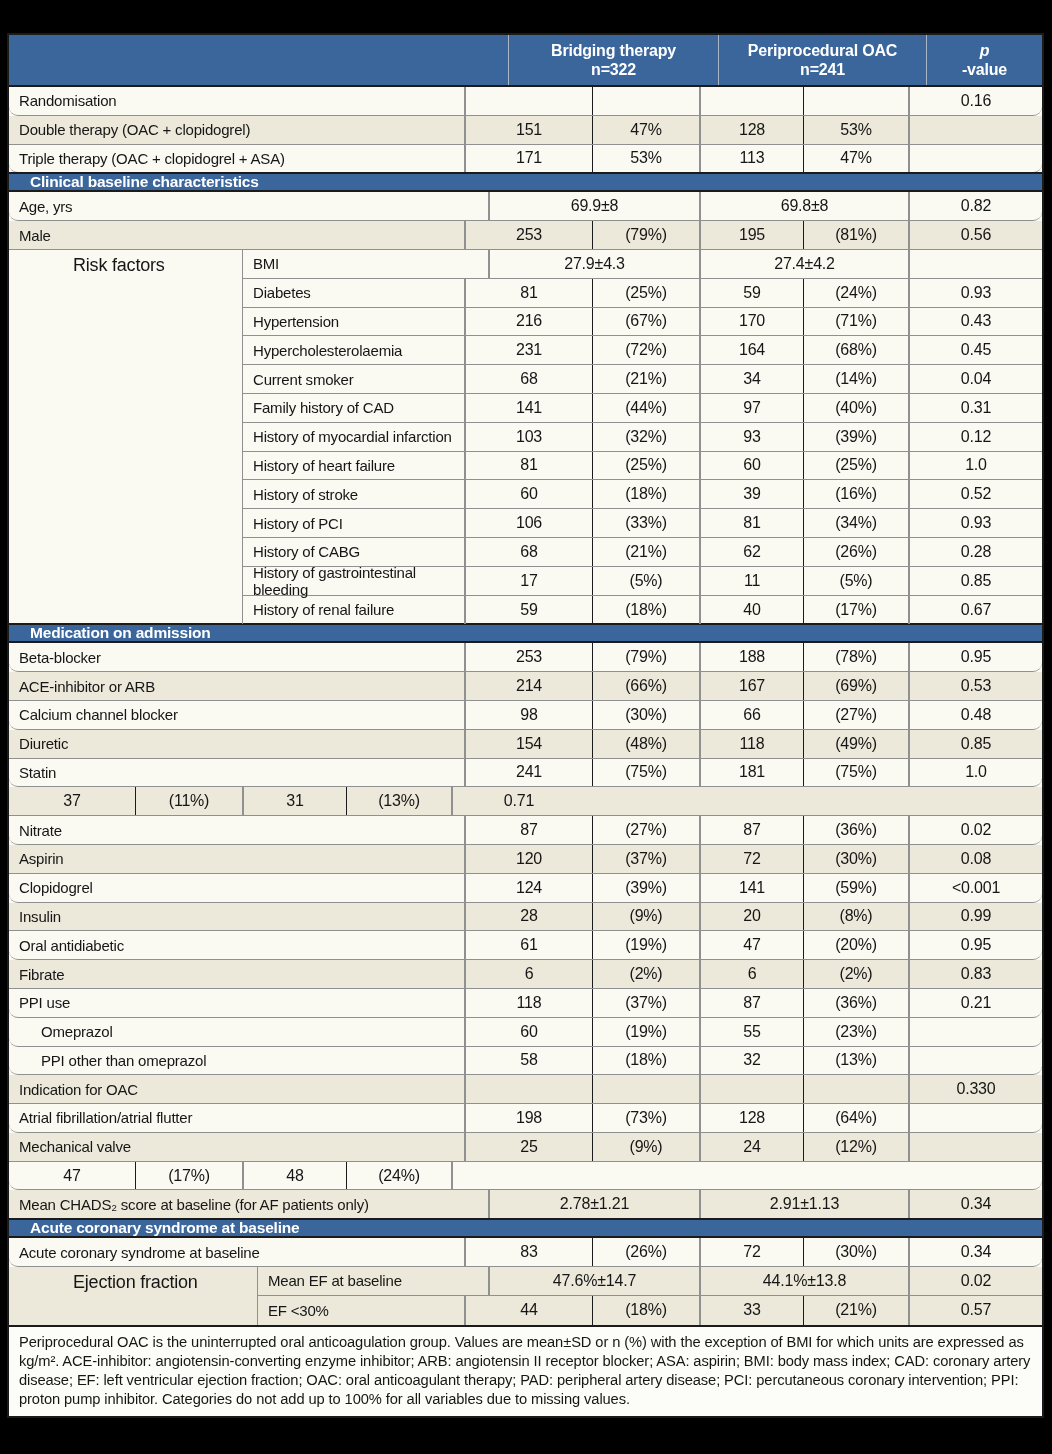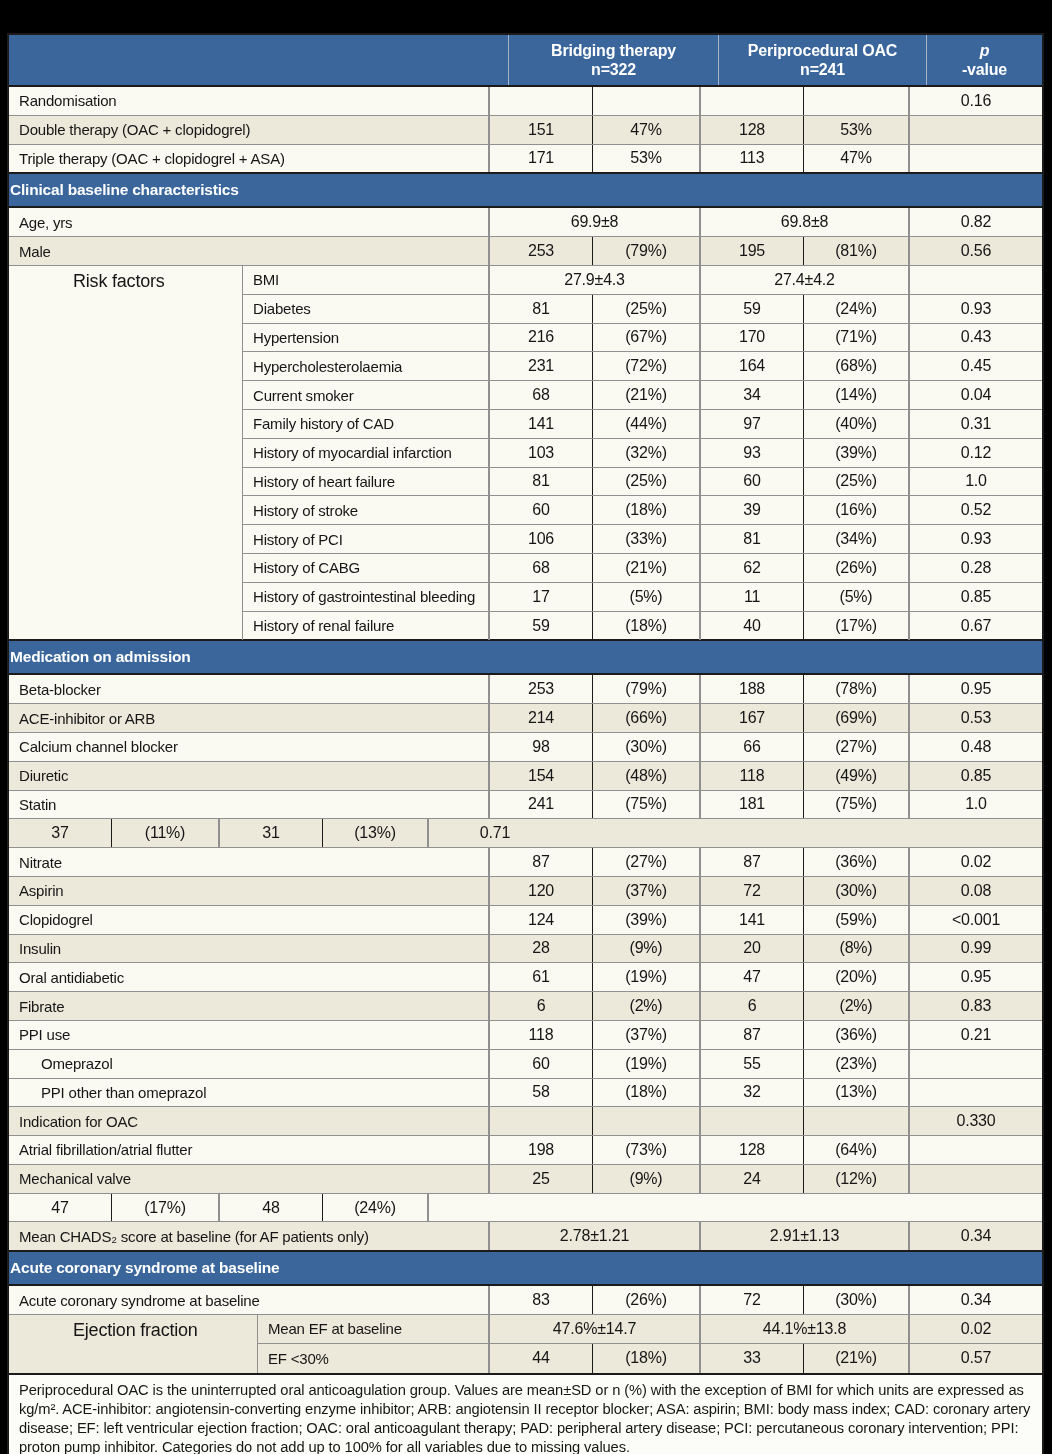--- a/index.html
+++ b/index.html
@@ -19,43 +19,43 @@
   .hg2 { width:208px; border-right:1px solid var(--hdr-div); }
   .hp { width:115px; }
   .hp i { font-style:italic; }
 
   
   .row { display:flex; height:28.8px; border-bottom:1px solid var(--border-gray); }
   .cell { display:flex; align-items:center; justify-content:center;
           font-size:16px; letter-spacing:-0.2px; }
   .clabel { flex:1; justify-content:flex-start; padding:0 10px; font-size:15px; }
   .clabel.indent { padding-left:32px; }
-  .cn1 { width:103px; border-right:1px solid var(--border-dark); }
+  .cn1 { width:127px; border-right:1px solid var(--border-dark); }
   .cp1 { width:108px; border-right:2px solid var(--border-gray); }
   .cn2 { width:103px; border-right:1px solid var(--border-dark); }
   .cp2 { width:106px; border-right:2px solid var(--border-gray); }
   .cpv { width:132px; }
   .cm1 { width:211px; border-right:2px solid var(--border-gray); }
   .cm2 { width:209px; border-right:2px solid var(--border-gray); }
   .clabel, .lblsep { border-right:2px solid var(--border-gray); }
-  .w { background:var(--row-white); }
+  .w { background:var(--row-white);border-radius:9px; }
   .b { background:var(--row-beige); }
 
   
-  .section { display:flex; align-items:center; height:36px; background:var(--blue);
-             color:#fff; font-weight:bold; font-size:15.5px; padding-left:1px;
+  .section { display:flex; align-items:center; height:20px; background:var(--blue);
+             color:#fff; font-weight:bold; font-size:15.5px; padding-left:21px;
              border-top:2px solid var(--border-dark); border-bottom:2px solid var(--border-dark);
              margin-top:-1px; letter-spacing:-0.2px; }
 
   
   .blockrow { display:flex; }
   .blabel { display:flex; align-items:flex-start; padding:5px 28px; font-size:18px;
             border-right:1px solid var(--border-gray); letter-spacing:-0.2px;margin-left:36px; }
   .bsub { flex:1; display:flex; flex-direction:column; }
-  .subrow { display:flex; height:28.8px; border-bottom:1px solid var(--border-gray);text-align:center; }
+  .subrow { display:flex; height:28.8px; border-bottom:1px solid var(--border-gray); }
   .subrow.last { border-bottom:none; }
   .sublabel { flex:1; display:flex; align-items:center; justify-content:flex-start;
               padding:0 10px; font-size:15px; border-right:2px solid var(--border-gray);
               letter-spacing:-0.2px; }
 
   
   .tfoot { border-top:2px solid var(--border-dark); background:#FCFCF8;
            padding:6px 10px 7px 10px; font-size:14.7px; line-height:19px;
            letter-spacing:-0.1px; }
 </style>

